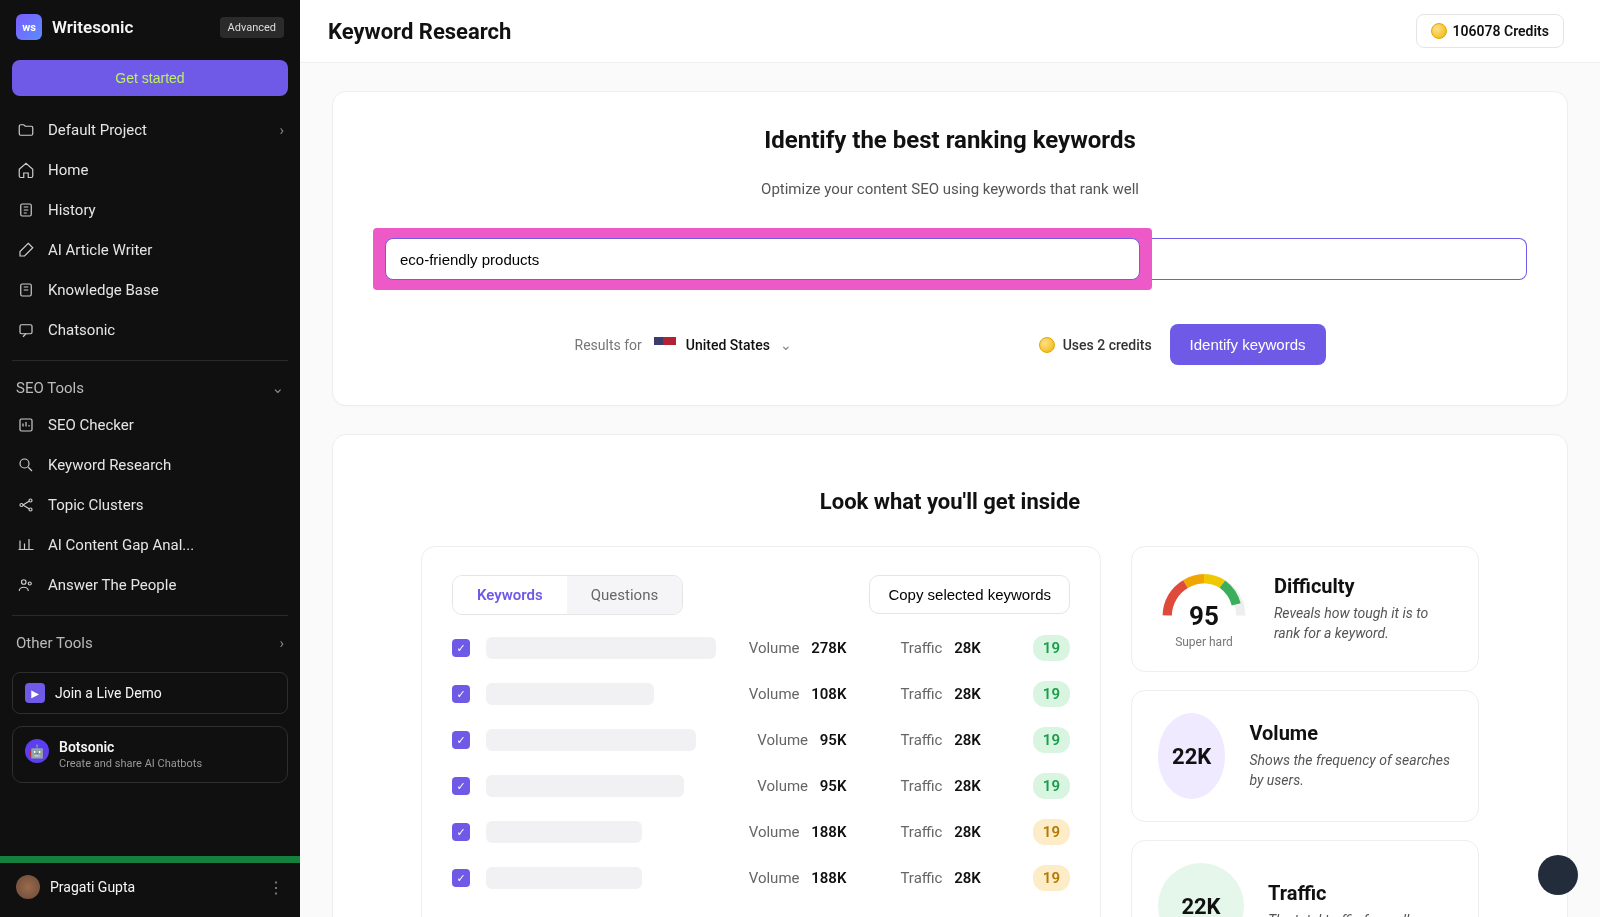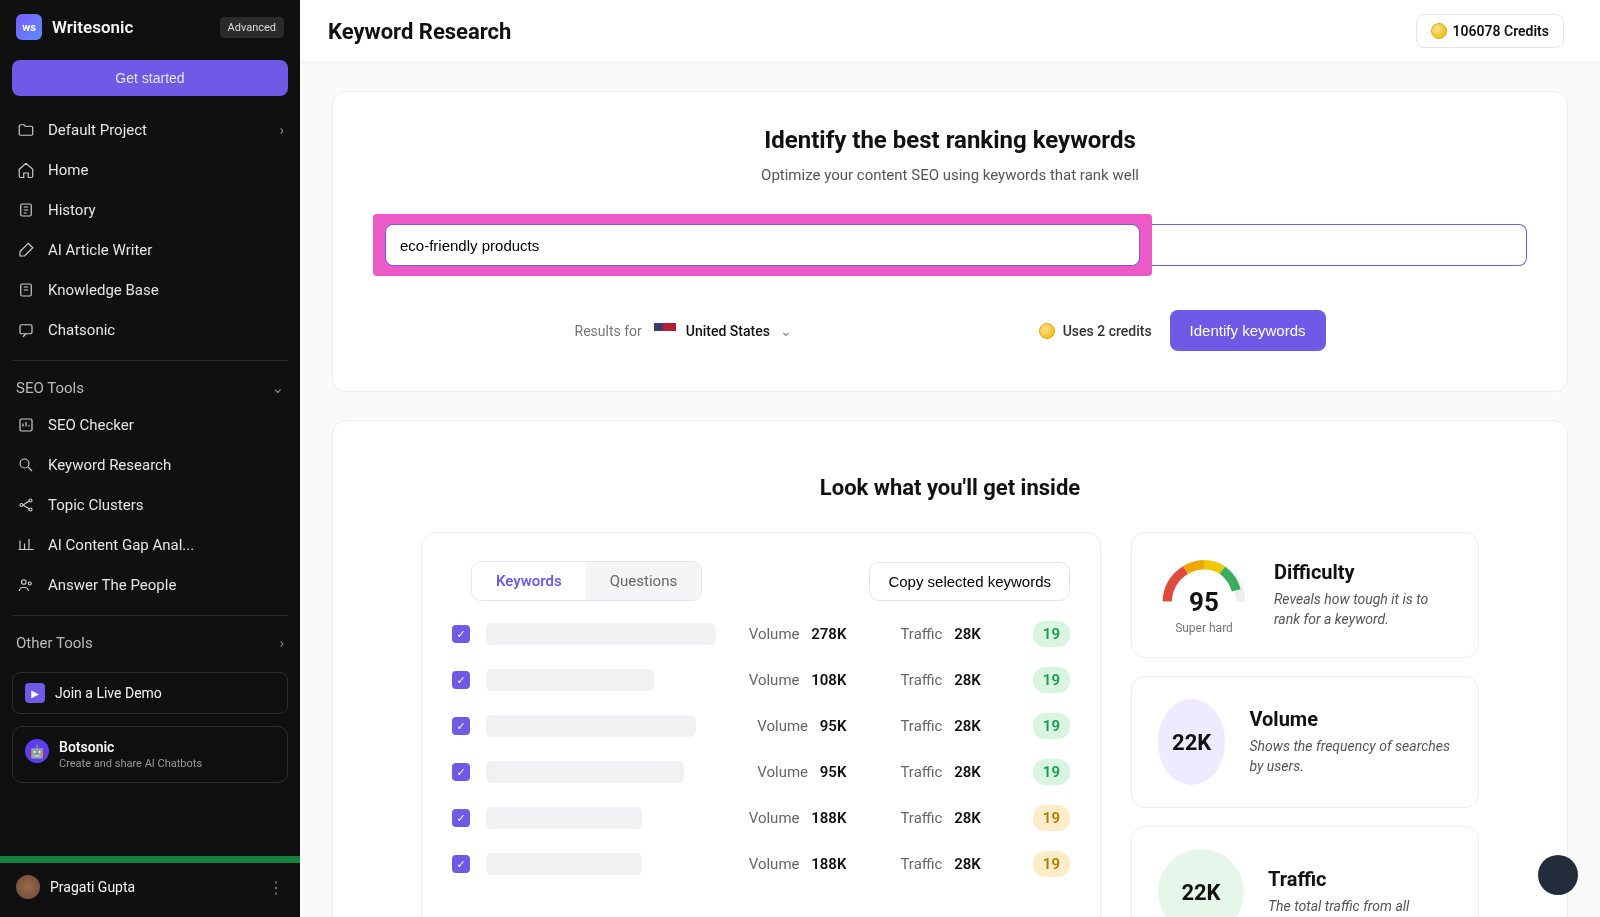--- a/index.html
+++ b/index.html
@@ -7,21 +7,21 @@
 
 .app { display: flex; height: 100%; }
 
 
 .sidebar { width: 300px; background: #101010; color: #f5f5f5; display: flex; flex-direction: column; height: 100%; }
 .sb-header { display: flex; align-items: center; gap: 10px; padding: 14px 16px; }
 .logo-box { width: 26px; height: 26px; background: linear-gradient(135deg,#7b5cff,#5b8cff); border-radius: 6px; display:flex; align-items:center; justify-content:center; font-size:11px; font-weight:700; color:#fff;}
 .logo-text { font-size: 17px; font-weight: 600; }
 .badge-adv { margin-left: auto; font-size: 11px; padding: 4px 8px; background: #2b2b2b; border-radius: 4px; color:#ddd; }
 
-.get-started { margin: 6px 12px 14px; padding: 10px 20px; background: #6e5ae6; color:#e5e5e5; border:none; border-radius:8px; font-size:14px; font-weight:500; width: calc(100% - 24px); cursor:pointer; }
+.get-started { margin: 6px 12px 14px; padding: 10px 20px; background: #6e5ae6; color:#bef264; border:none; border-radius:8px; font-size:14px; font-weight:500; width: calc(100% - 24px); cursor:pointer; }
 
 .sb-item { display:flex; align-items:center; gap:12px; padding: 10px 16px; font-size:15px; color:#e5e5e5; cursor:pointer; }
 .sb-item .chev-r { margin-left:auto; color:#888; }
 .sb-ico { width:20px; height:20px; display:inline-flex; align-items:center; justify-content:center; color:#ccc; }
 .sb-ico svg { width:18px; height:18px; }
 
 .sb-divider { height:1px; background:#2a2a2a; margin: 10px 12px; }
 
 .sb-section-hd { display:flex; align-items:center; padding: 8px 16px; font-size:15px; color:#bbb; cursor:pointer;}
 .sb-section-hd .chev { margin-left:auto; color:#888;}
@@ -45,21 +45,21 @@
 .main { flex:1; background:#fafafa; overflow:auto; position:relative; }
 
 .topbar { display:flex; align-items:center; justify-content:space-between; padding: 14px 36px 14px 28px; background:#fff; border-bottom:1px solid #f0f0f0; }
 .page-title { font-size:22px; font-weight:700; color:#111; }
 .credits-badge { display:flex; align-items:center; gap:6px; border:1px solid #e5e5e5; border-radius:8px; padding:8px 14px; font-size:14px; font-weight:600; }
 .coin { width:16px; height:16px; border-radius:50%; background: radial-gradient(circle at 35% 35%, #ffe08a, #f0b400); border:1px solid #e0a800;}
 
 .panel { margin: 28px 32px; background:#fff; border:1px solid #eee; border-radius:14px; padding: 34px 40px 40px; box-shadow: 0 1px 2px rgba(0,0,0,0.02); }
 
 .search-panel { text-align:center; }
-.search-panel h2 { font-size:24px; font-weight:700; margin-bottom:12px; }
+.search-panel h2 { font-size:24px; font-weight:700; margin-bottom:26px; }
 .search-panel .subtitle { font-size:15px; color:#555; margin-bottom: 30px;}
 
 .highlight-wrap { display:inline-block; padding:10px 12px; background:#ed5ac7; border-radius:4px; vertical-align:top; margin-right:-10px; position:relative; z-index:2;}
 .search-row-wrap { display:flex; justify-content:center; }
 .search-input { width: 755px; height:42px; border:1px solid #6c5ce7; border-radius:8px; padding: 0 14px; font-size:15px; outline:none; background:#fff; }
 .search-input-outer { display:inline-block;border-radius:8px; }
 
 .search-meta { display:flex; align-items:center; justify-content:space-between; margin-top: 34px; padding: 0 2px; max-width:755px; margin-left:auto; margin-right:auto; gap:20px;}
 .results-for { display:flex; gap:12px; font-size:14px;}
 .results-for .lbl { color:#777; }
@@ -68,21 +68,21 @@
 .country-sel { display:flex; align-items:center; gap:10px; cursor:pointer; font-weight:500;}
 .uses-credits { display:flex; align-items:center; gap:8px; font-size:14px; font-weight:500; color:#333;}
 .identify-btn { background:#6e5ae6; color:#fff; border:none; padding:12px 20px; border-radius:8px; font-size:15px; font-weight:500; cursor:pointer;}
 
 
 .inside-title { text-align:center; font-size:22px; font-weight:700; margin: 20px 0 32px; }
 
 .preview-grid { display:flex; gap:30px; padding: 0 48px;}
 .kw-card { flex: 0 0 680px; border:1px solid #eee; border-radius:14px; padding: 28px 30px; }
 
-.kw-tabs-row { display:flex; align-items:flex-end; justify-content:space-between; margin-bottom: 20px; margin-left: 19px; }
+.kw-tabs-row { display:flex; align-items:flex-start; justify-content:space-between; margin-bottom: 20px; }
 .kw-tabs { display:inline-flex; border:1px solid #e5e5e5; border-radius:10px; overflow:hidden; }
 .kw-tab { padding:10px 24px; font-size:15px; cursor:pointer; background:#f5f5f7; color:#666;}
 .kw-tab.active { background:#fff; color:#6e5ae6; font-weight:600; }
 .copy-btn { border:1px solid #e5e5e5; background:#fff; border-radius:10px; padding:10px 18px; font-size:15px; font-weight:500; cursor:pointer;}
 
 .kw-row { display:flex; align-items:center; gap:16px; margin-bottom:20px; }
 .chk { width:18px; height:18px; background:#6e5ae6; border-radius:4px; display:flex; align-items:center; justify-content:center; color:#fff; font-size:11px; }
 .kw-placeholder { height:22px; background:#f1f1f3; border-radius:6px; }
 .kw-meta { display:flex; gap:4px; font-size:15px; }
 .kw-meta .lbl{ color:#666; }

